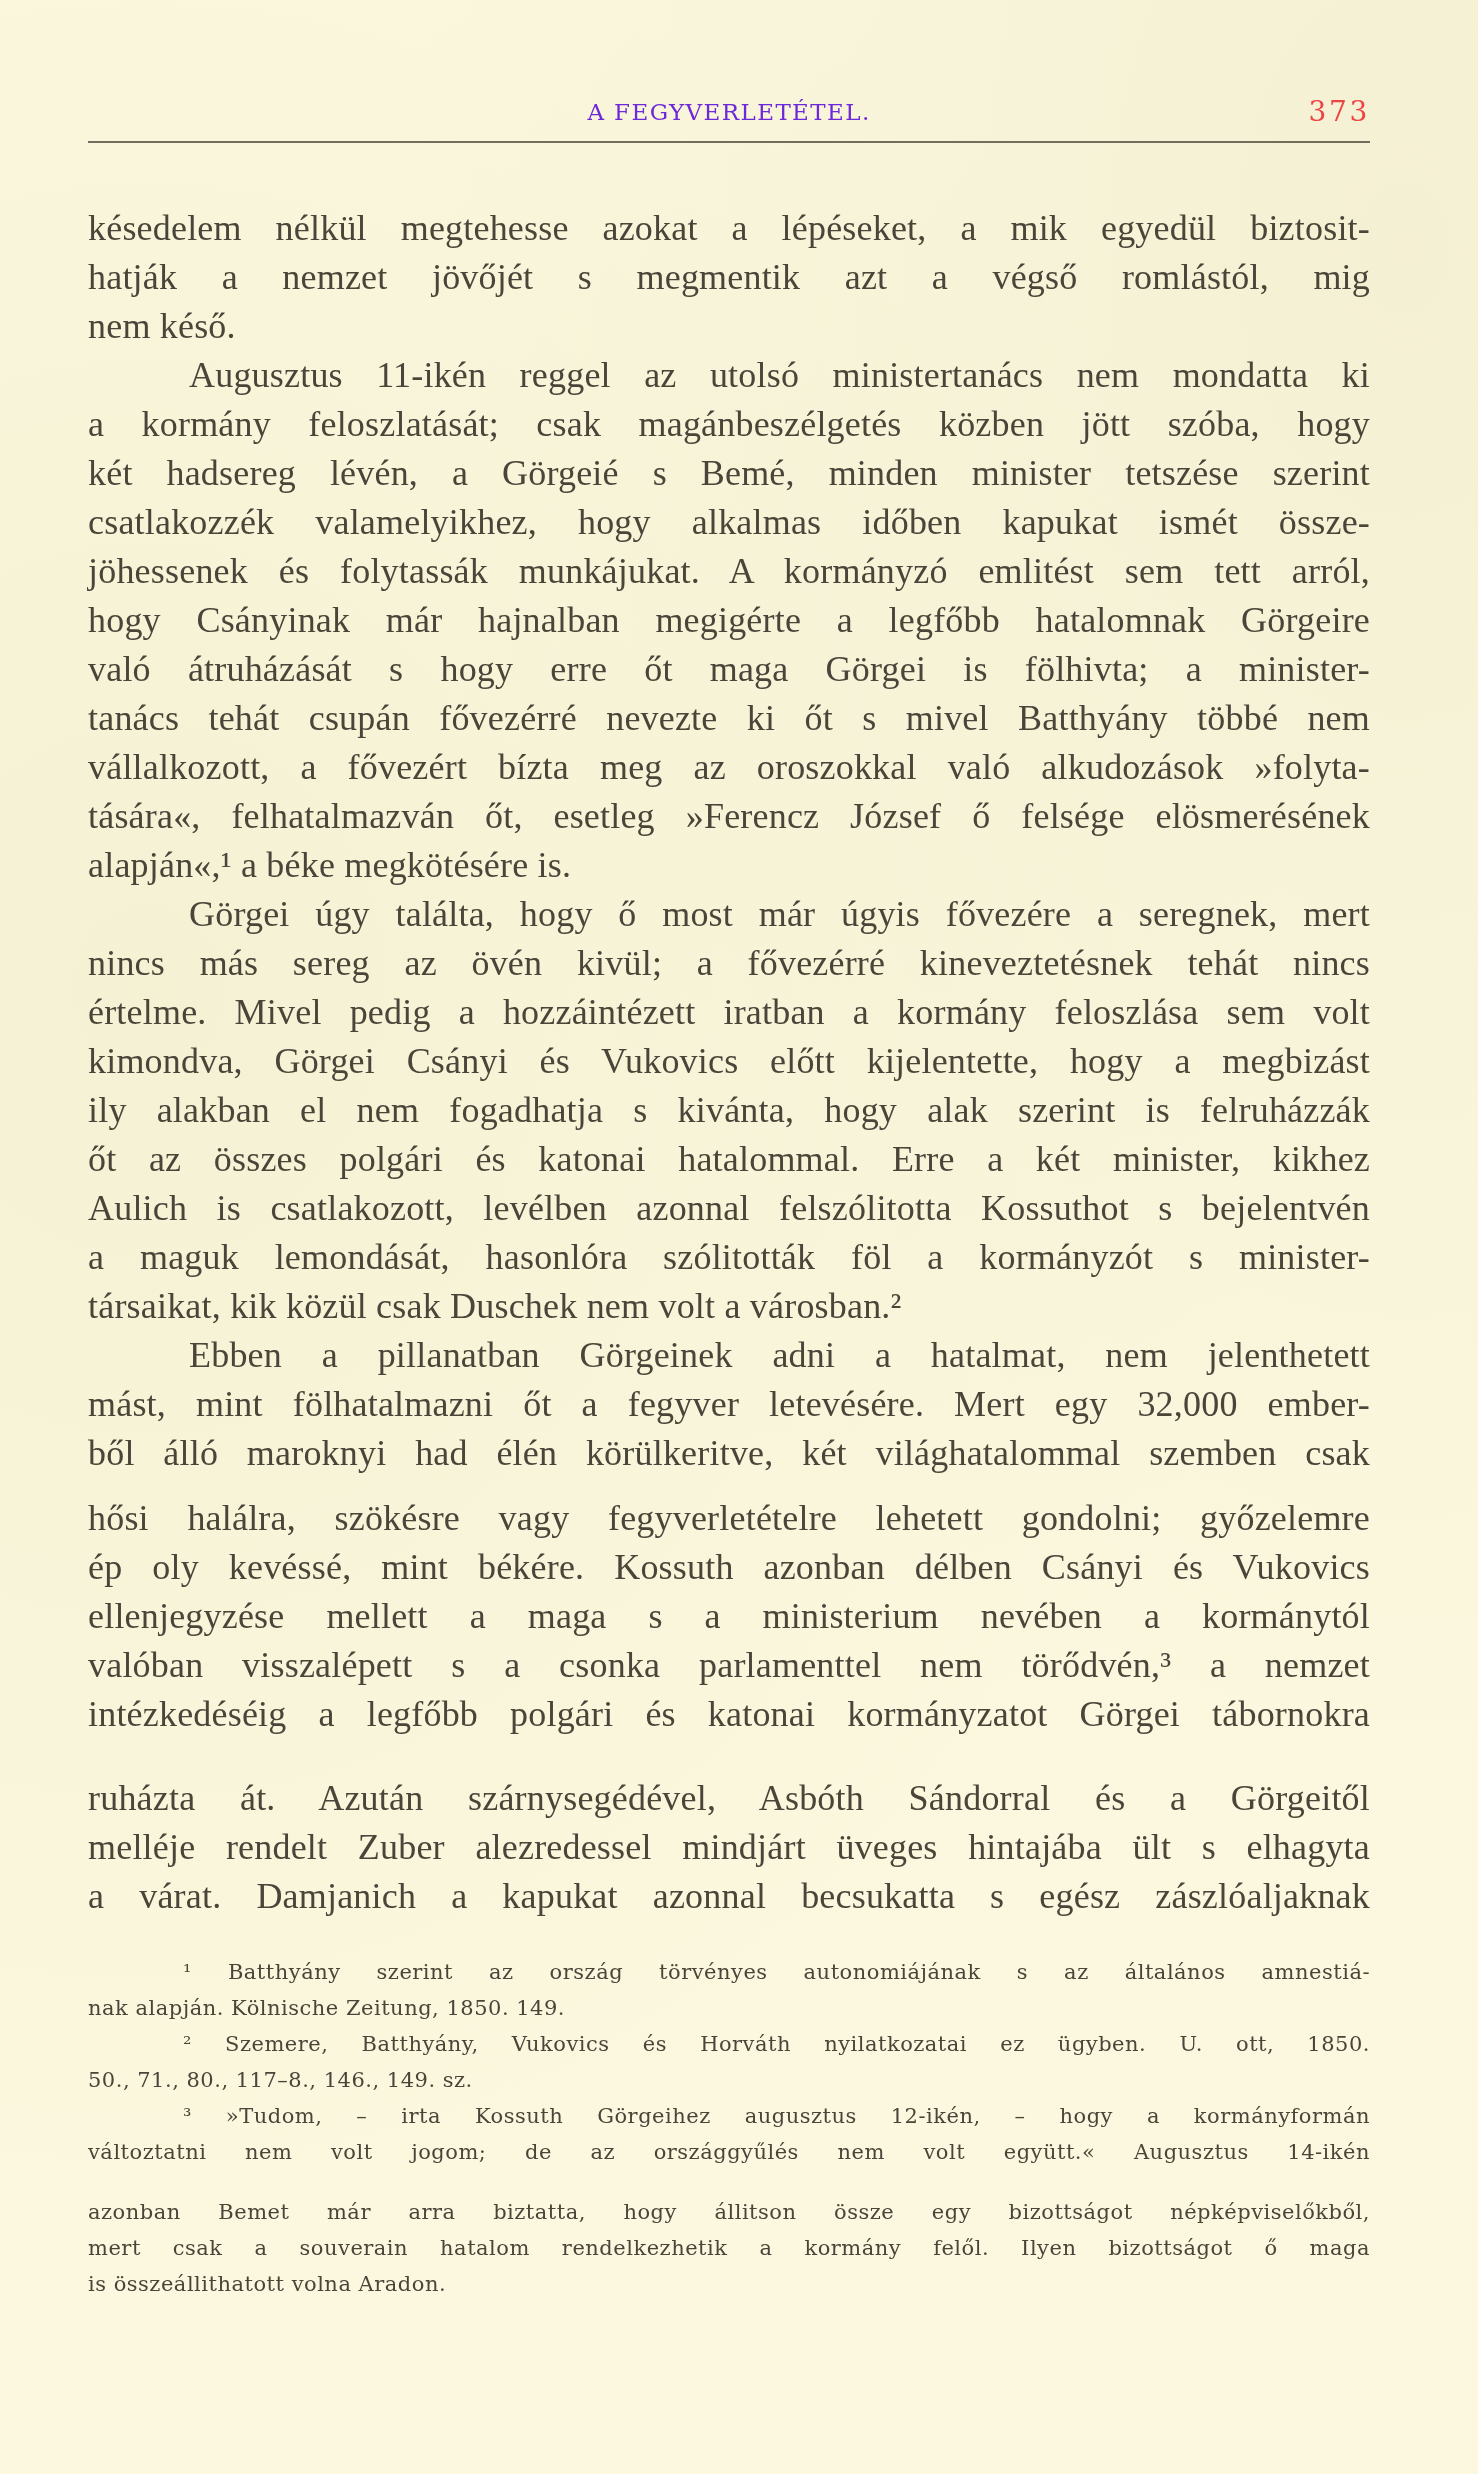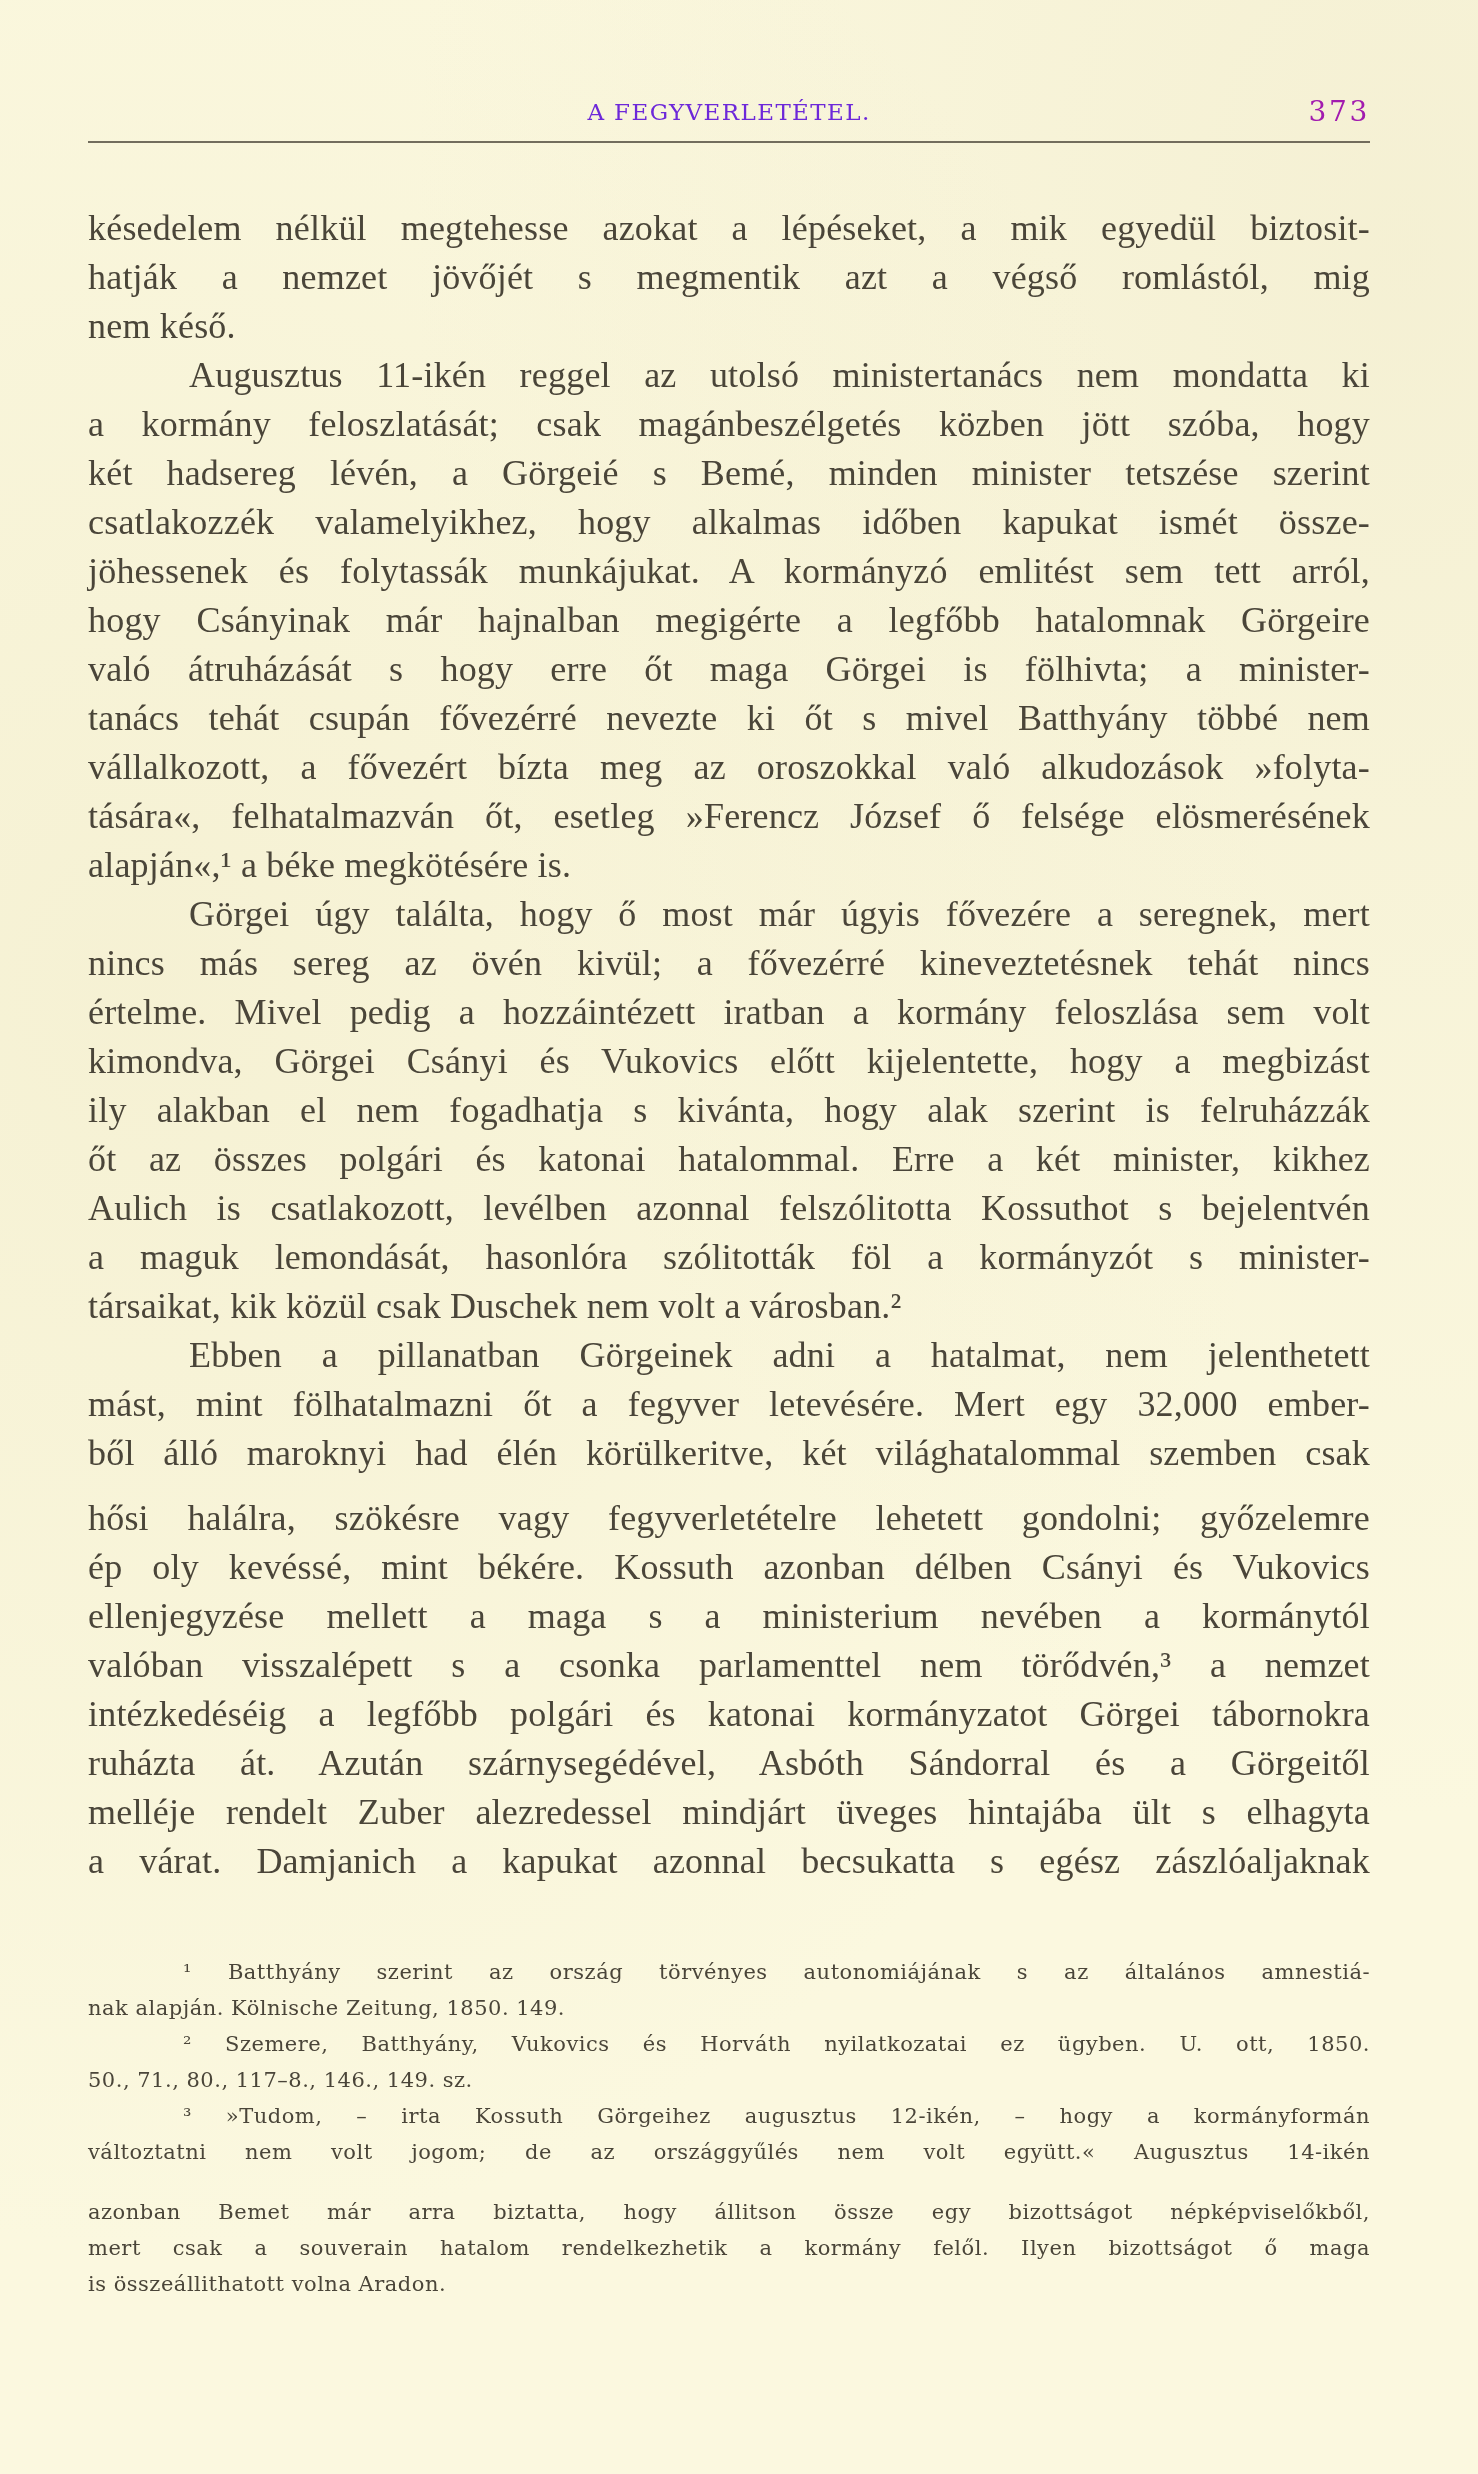--- a/index.html
+++ b/index.html
@@ -39,21 +39,21 @@
     font-size: 23px;
     letter-spacing: 1.4px;
     color: #6d28d9;
   }
   .page-number {
     position: absolute;
     right: 0;
     top: 0;
     font-size: 28px;
     letter-spacing: 2.7px;
-    color: #a21caf;
+    color: #ef4444;
   }
   .head-rule {
     position: absolute;
     left: 88px;
     top: 141px;
     width: 1282px;
     height: 1.8px;
     background: #5b5546;
     opacity: 0.85;
   }
@@ -141,21 +141,21 @@
   <div class="line last" style="white-space: normal;">társaikat, kik közül csak Duschek nem volt a városban.²</div>
 
   <div class="line indent" style="white-space: normal;">Ebben a pillanatban Görgeinek adni a hatalmat, nem jelenthetett</div>
   <div class="line" style="white-space: normal;">mást, mint fölhatalmazni őt a fegyver letevésére. Mert egy 32,000 ember-</div>
   <div class="line" style="white-space: normal;">ből álló maroknyi had élén körülkeritve, két világhatalommal szemben csak</div>
   <div class="line" style="white-space: normal; margin-top: 16px;">hősi halálra, szökésre vagy fegyverletételre lehetett gondolni; győzelemre</div>
   <div class="line" style="white-space: normal;">ép oly kevéssé, mint békére. Kossuth azonban délben Csányi és Vukovics</div>
   <div class="line" style="white-space: normal;">ellenjegyzése mellett a maga s a ministerium nevében a kormánytól</div>
   <div class="line" style="white-space: normal;">valóban visszalépett s a csonka parlamenttel nem törődvén,³ a nemzet</div>
   <div class="line" style="white-space: normal;">intézkedéséig a legfőbb polgári és katonai kormányzatot Görgei tábornokra</div>
-  <div class="line" style="white-space: normal;">ruházta át. Azután szárnysegédével, Asbóth Sándorral és a Görgeitől</div>
+  <div class="line" style="white-space: normal; margin-top: 35px;">ruházta át. Azután szárnysegédével, Asbóth Sándorral és a Görgeitől</div>
   <div class="line" style="white-space: normal;">melléje rendelt Zuber alezredessel mindjárt üveges hintajába ült s elhagyta</div>
   <div class="line" style="white-space: normal;">a várat. Damjanich a kapukat azonnal becsukatta s egész zászlóaljaknak</div>
 </div>
 
 <div class="footnotes">
   <div class="fline indent" style="white-space: normal;">¹ Batthyány szerint az ország törvényes autonomiájának s az általános amnestiá-</div>
   <div class="fline last" style="white-space: normal;">nak alapján. Kölnische Zeitung, 1850. 149.</div>
   <div class="fline indent" style="white-space: normal;">² Szemere, Batthyány, Vukovics és Horváth nyilatkozatai ez ügyben. U. ott, 1850.</div>
   <div class="fline last" style="white-space: normal;">50., 71., 80., 117–8., 146., 149. sz.</div>
   <div class="fline indent" style="white-space: normal;">³ »Tudom, – irta Kossuth Görgeihez augusztus 12-ikén, – hogy a kormányformán</div>

